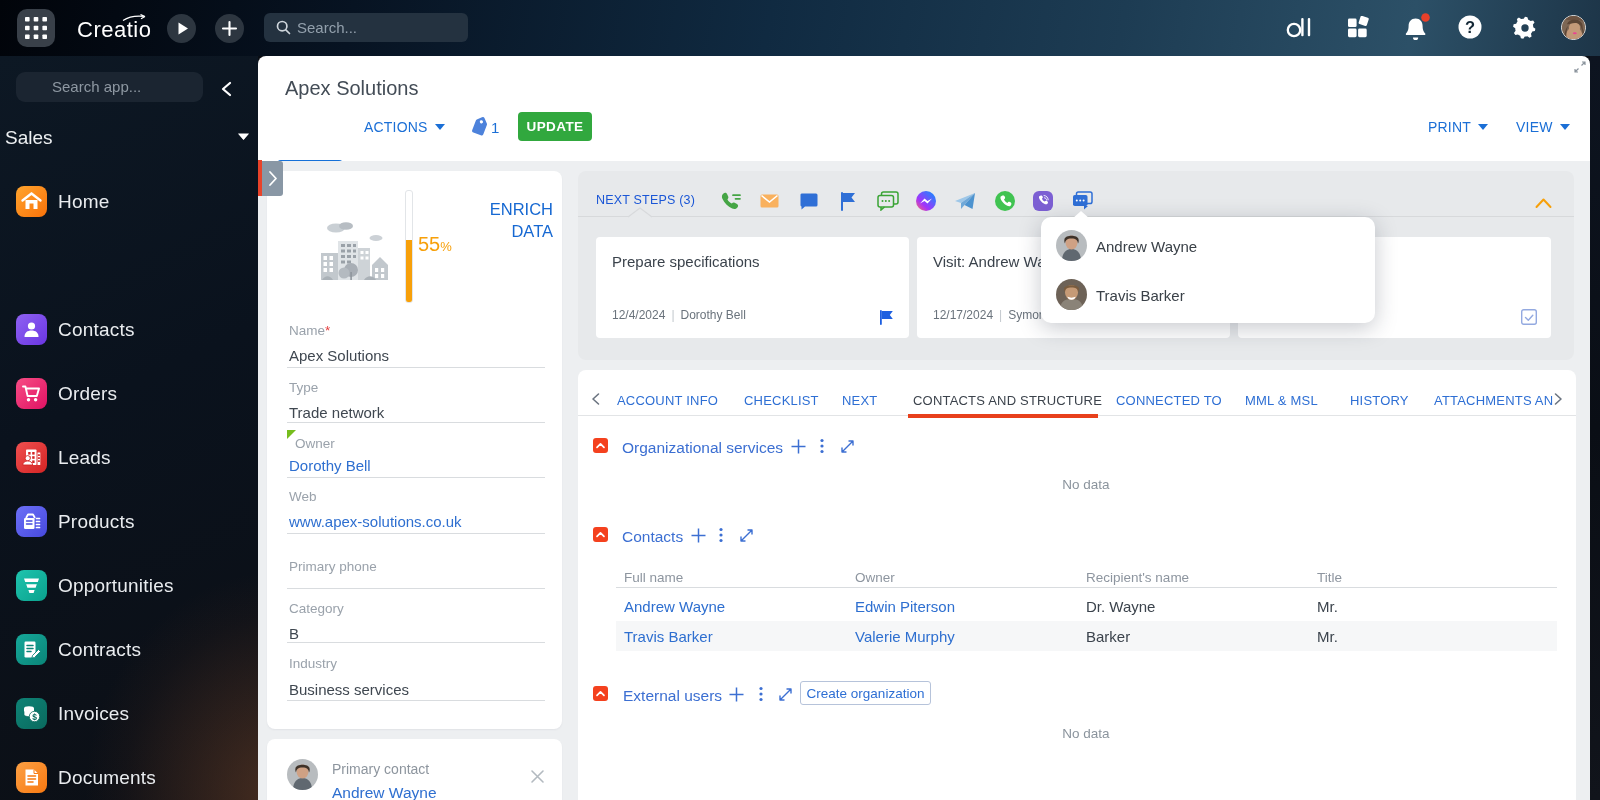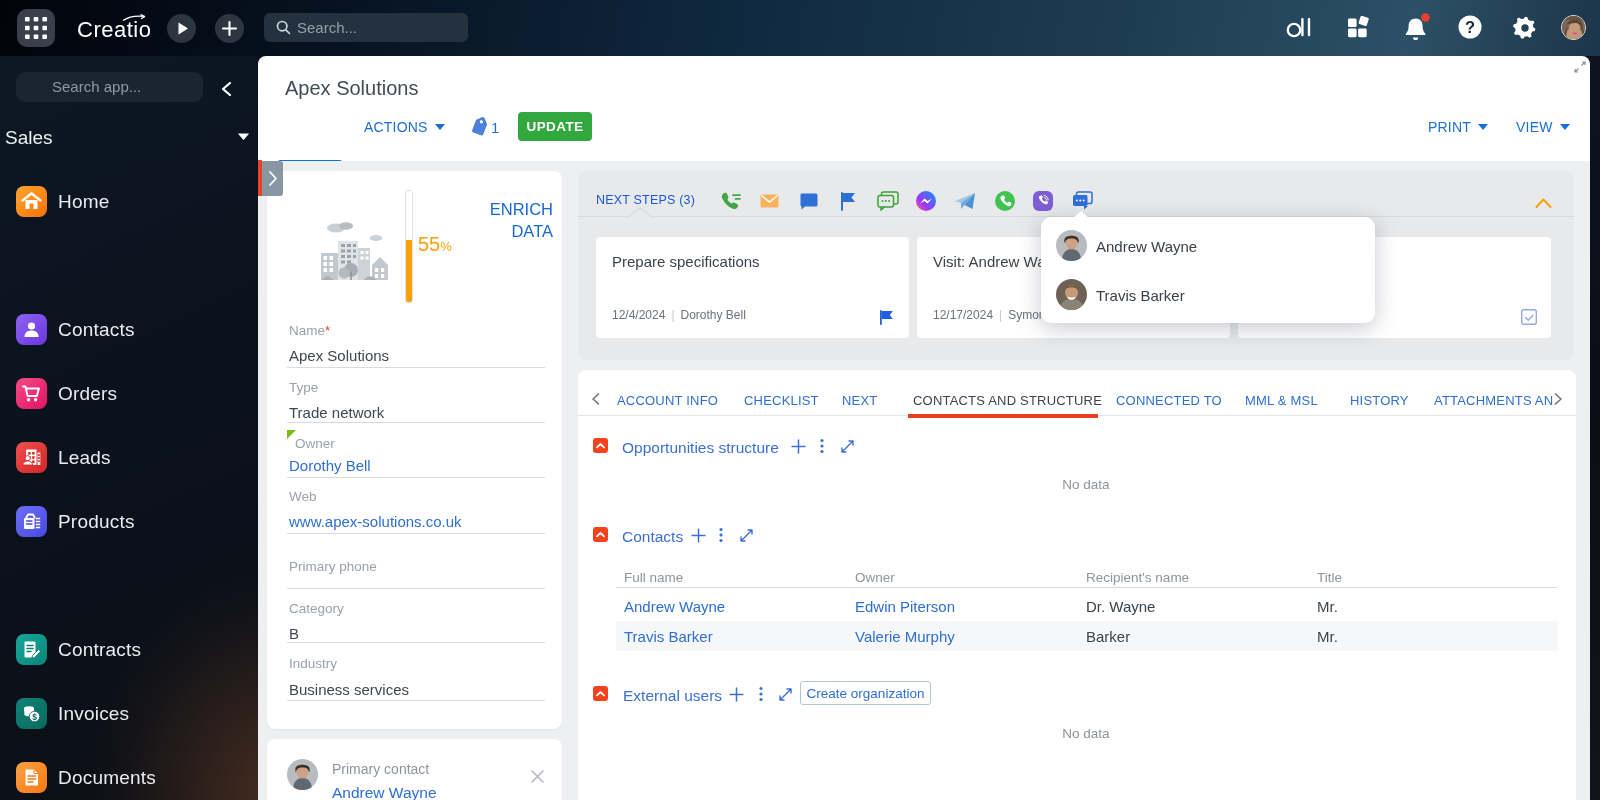--- a/index.html
+++ b/index.html
@@ -229,20 +229,30 @@
   <div class="abs mrow" style="top:434px;">
     <div class="micon" style="background:linear-gradient(135deg,#6d70f7,#4649dd);">
       <svg width="31" height="31" viewBox="0 0 31 31">
           <rect x="8" y="12" width="10.5" height="11" rx="1.2" fill="#fff"></rect>
           <path d="M10 12 l2 -3.5 h5 l2 3.5" stroke="#fff" stroke-width="1.8" fill="none" stroke-linejoin="round"></path>
           <path d="M20.5 12.5 h3 M20.5 15.5 h3 M20.5 18.5 h3 M20.5 21.5 h3" stroke="#fff" stroke-width="1.7" stroke-linecap="round"></path>
           <path d="M10.5 15 h5.5 M10.5 18 h5.5" stroke="#4649dd" stroke-width="1.4" stroke-linecap="round"></path>
         </svg>
     </div>
       <div class="mlabel">Products</div>
+  </div>
+  <div class="abs mrow" style="top:498px;">
+    <div class="micon" style="background:linear-gradient(135deg,#1fc4ae,#0aa18d);">
+      <svg width="31" height="31" viewBox="0 0 31 31">
+          <path d="M8 8.5 h15 l-1.2 3.4 h-12.6 Z" fill="#fff"></path>
+          <path d="M10.2 14.3 h10.6 l-1.2 3.4 h-8.2 Z" fill="#fff"></path>
+          <path d="M12.4 20.1 h6.2 l-1 2.9 h-4.2 Z" fill="#fff"></path>
+        </svg>
+    </div>
+      <div class="mlabel">Opportunities</div>
   </div>
   <div class="abs mrow" style="top:562px;">
     <div class="micon" style="background:linear-gradient(135deg,#16a89a,#0a8578);">
       <svg width="31" height="31" viewBox="0 0 31 31">
           <rect x="8.5" y="7.5" width="11" height="16" rx="1.2" fill="#fff"></rect>
           <path d="M11 11.5 h6 M11 14.5 h6 M11 17.5 h4" stroke="#0a8578" stroke-width="1.5" stroke-linecap="round"></path>
           <path d="M16.5 21.5 l6 -6 l2 2 l-6 6 l-2.6 0.6 Z" fill="#fff" stroke="#0a8578" stroke-width="0.9"></path>
         </svg>
     </div>
       <div class="mlabel">Contracts</div>
@@ -480,21 +490,21 @@
         </svg>
       <svg class="abs" style="left:975px; top:22px;" width="11" height="14">
           <path d="M2.5 2 L8 7 L2.5 12" stroke="#6b7480" stroke-width="1.6" fill="none" stroke-linecap="round" stroke-linejoin="round"></path>
         </svg>
       <div id="tabline" class="abs"></div>
       <div id="tabred" class="abs"></div>
 
       <div class="secchev" style="left:15px; top:68px;"><svg width="15" height="15">
             <path d="M4 9.3 L7.5 5.8 L11 9.3" stroke="#fff" stroke-width="1.7" fill="none" stroke-linecap="round" stroke-linejoin="round"></path>
           </svg></div>
-      <div class="sectitle" style="left:44px; top:69px;">Opportunities structure</div>
+      <div class="sectitle" style="left:44px; top:69px;">Organizational services</div>
       <svg class="plus14" style="left:213px; top:69px;">
           <path d="M7.5 0.5 v14 M0.5 7.5 h14" stroke="#3c6fd2" stroke-width="1.5"></path>
         </svg>
       <svg class="dots3" style="left:242px; top:68px;">
           <circle cx="2" cy="2.5" r="1.6" fill="#3c6fd2"></circle>
           <circle cx="2" cy="8" r="1.6" fill="#3c6fd2"></circle>
           <circle cx="2" cy="13.5" r="1.6" fill="#3c6fd2"></circle>
         </svg>
       <svg class="exp" style="left:262px; top:69px;">
           <path d="M9 2 h4 v4 M13 2 L2 13 M2 9 v4 h4" stroke="#3c6fd2" stroke-width="1.4" fill="none" stroke-linecap="round" stroke-linejoin="round"></path>

